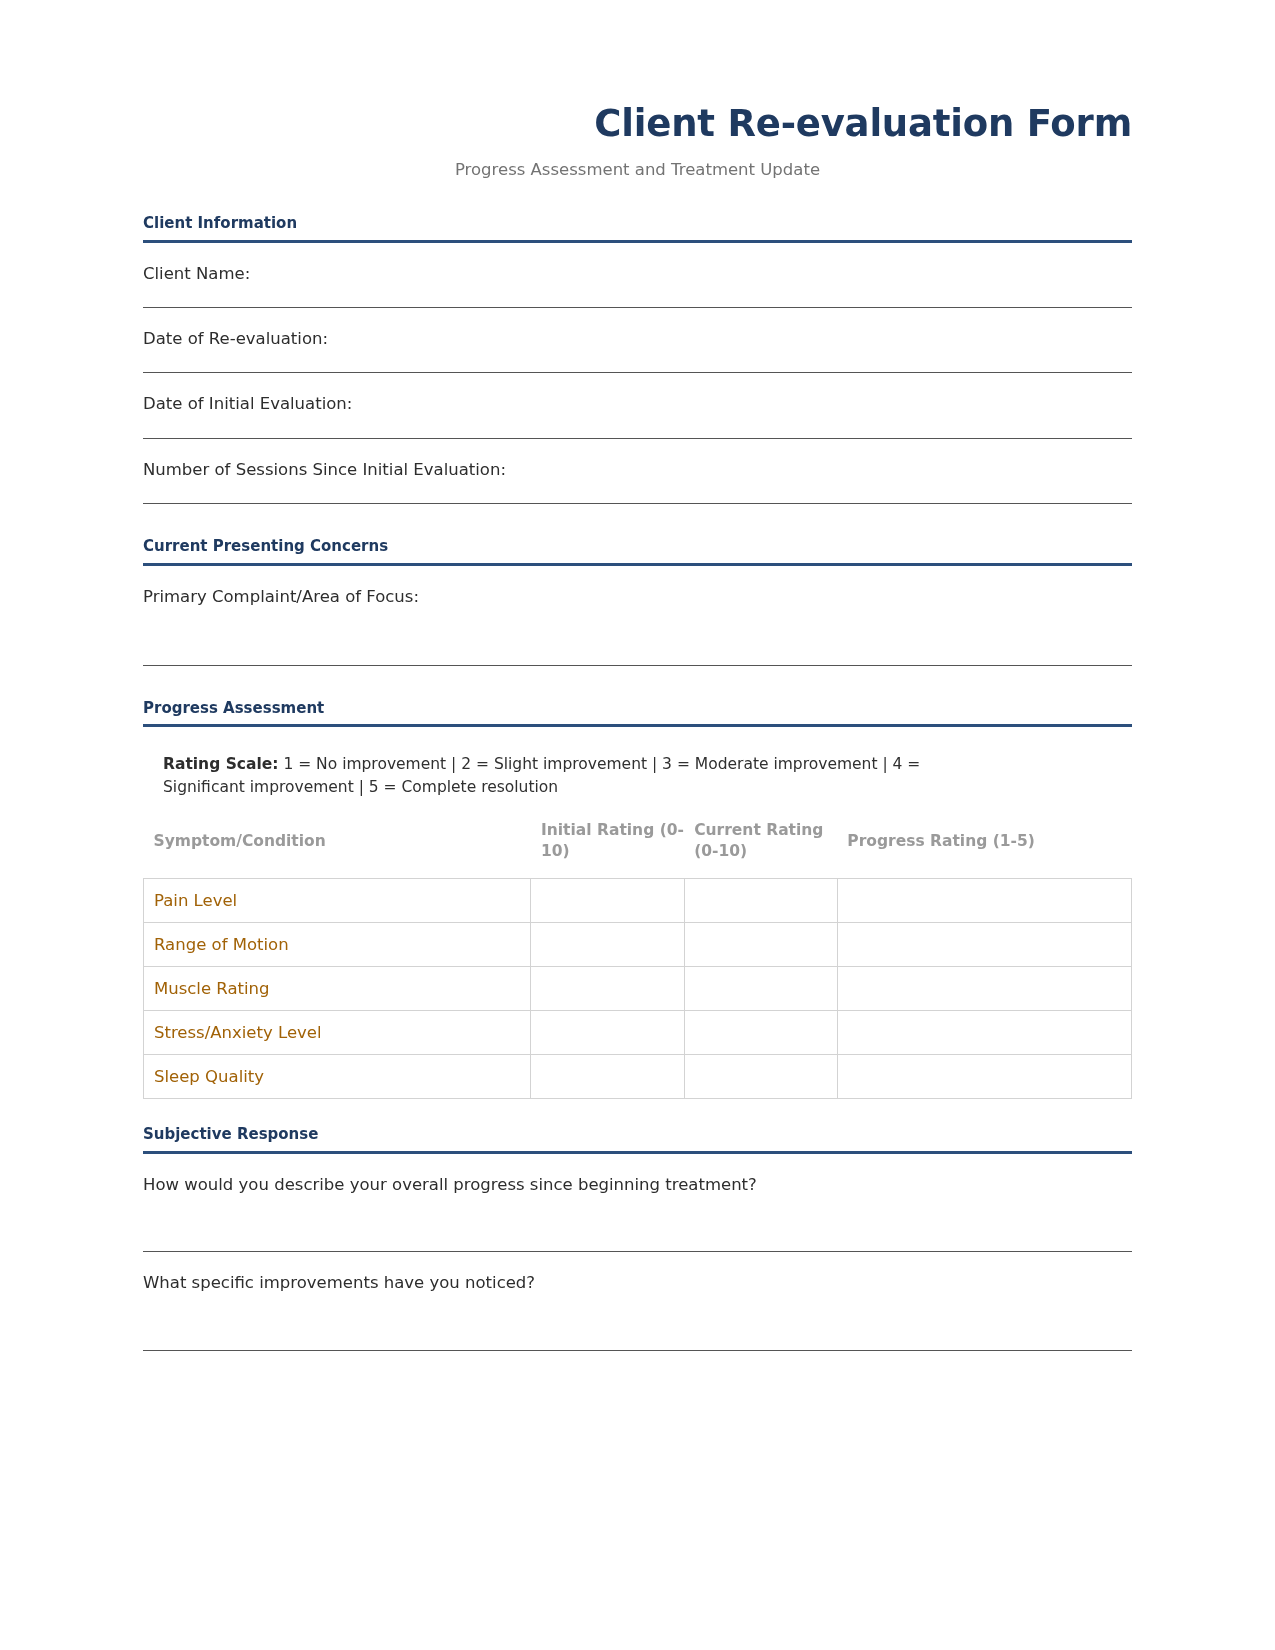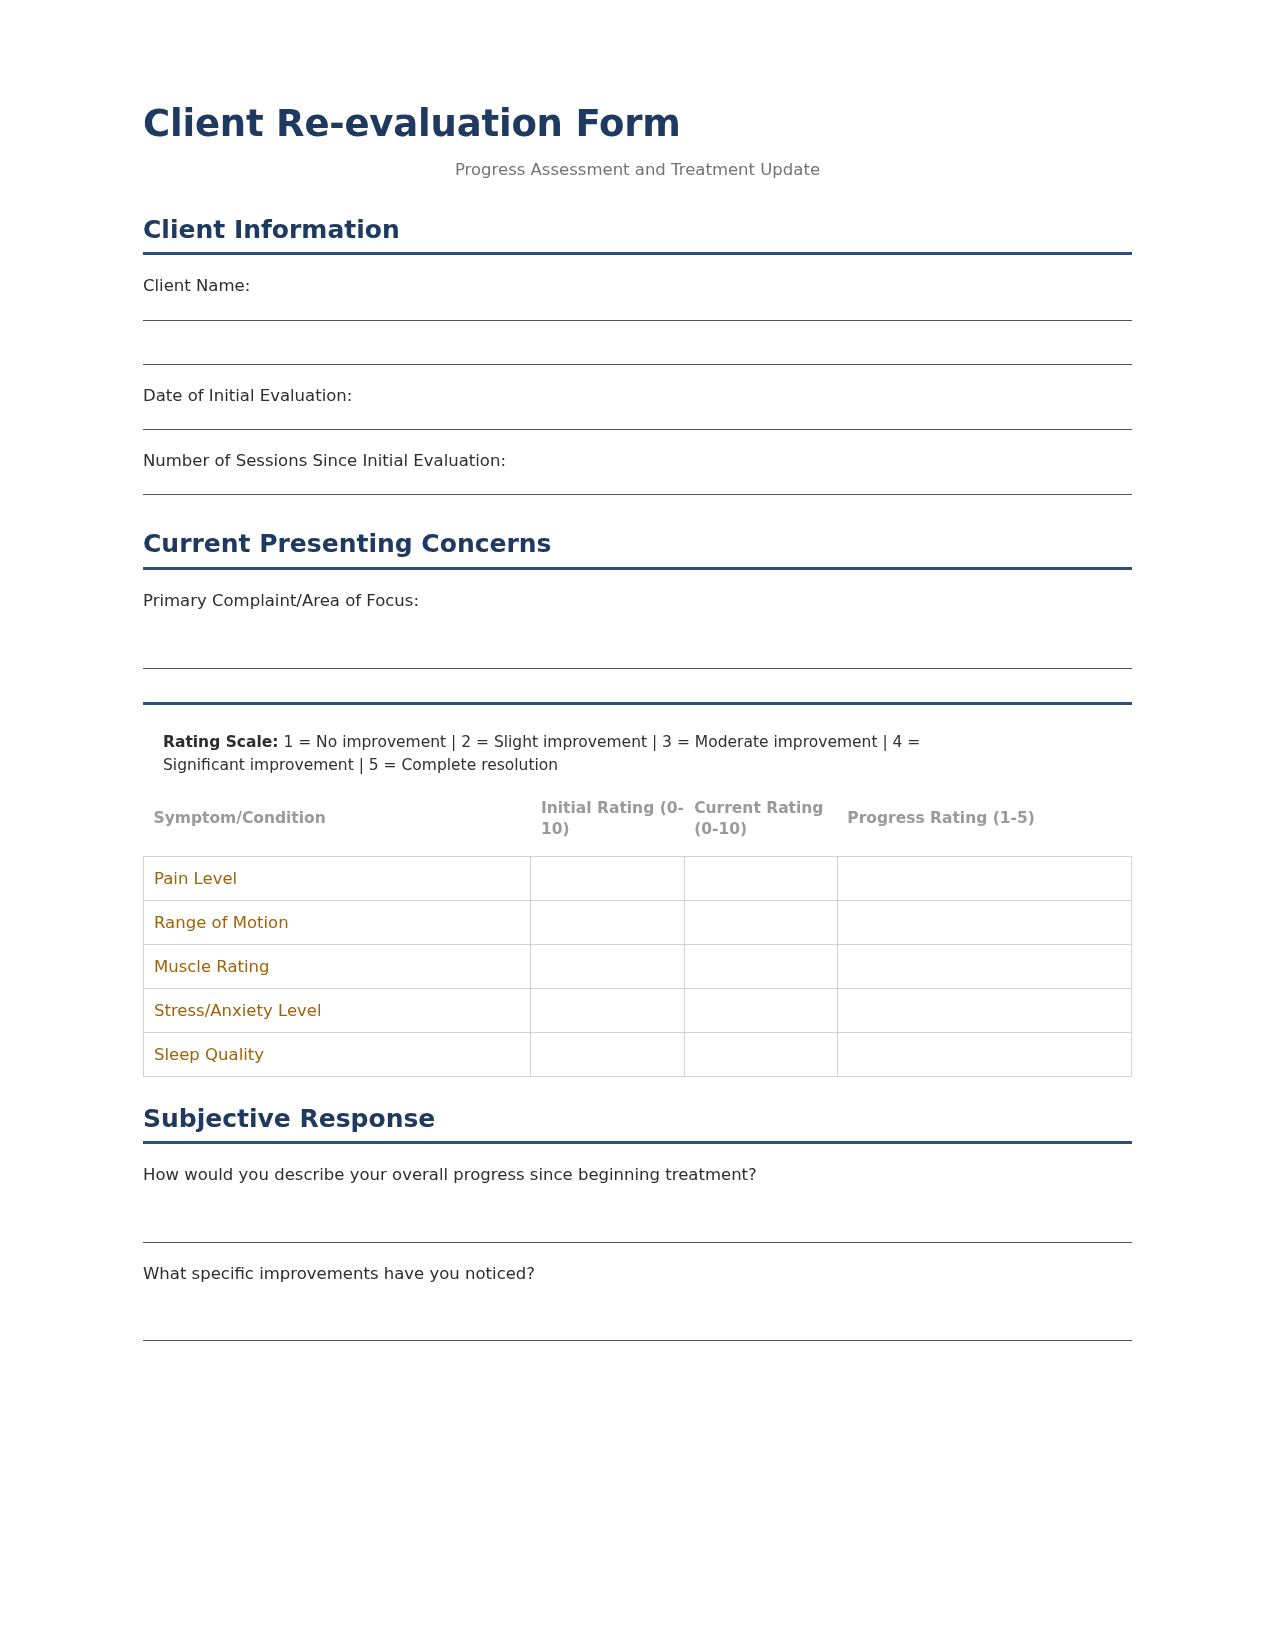--- a/index.html
+++ b/index.html
@@ -23,21 +23,21 @@
     height: 1650px;
     background: #ffffff;
     box-sizing: border-box;
     padding: 88px 143px 0 143px;
   }
 
   
   .doc-title {
     margin: 0;
     padding-top: 14px;
-    text-align: left;
+    text-align: right;
     font-size: 37px;
     font-weight: bold;
     color: #1f3a60;
     letter-spacing: -0.2px;
     line-height: 1.2;
   }
   .doc-subtitle {
     margin: 0;
     padding-top: 13px;
     text-align: center;
@@ -45,21 +45,21 @@
     color: #737373;
     font-weight: normal;
     line-height: 1.3;
   }
 
   
   .section {
     margin-top: 33px;
   }
   .section-title {
-    font-size: 25px;
+    font-size: 15px;
     font-weight: bold;
     color: #1f3a60;
     padding-bottom: 7px;
     line-height: 1.25;
   }
   .section-rule {
     height: 3px;
     background: #2c4f7c;
     width: 100%;
   }
@@ -147,20 +147,21 @@
   <div class="section">
     <div class="section-title">Client Information</div>
     <div class="section-rule"></div>
 
     <div class="field">
       <div class="field-label">Client Name:</div>
       <div class="field-line"></div>
     </div>
 
     <div class="field">
+      <div class="field-label">Date of Re-evaluation:</div>
       <div class="field-line"></div>
     </div>
 
     <div class="field">
       <div class="field-label">Date of Initial Evaluation:</div>
       <div class="field-line"></div>
     </div>
 
     <div class="field">
       <div class="field-label">Number of Sessions Since Initial Evaluation:</div>
@@ -172,20 +173,21 @@
     <div class="section-title">Current Presenting Concerns</div>
     <div class="section-rule"></div>
 
     <div class="field">
       <div class="field-label">Primary Complaint/Area of Focus:</div>
       <div class="field-line tall"></div>
     </div>
   </div>
 
   <div class="section">
+    <div class="section-title">Progress Assessment</div>
     <div class="section-rule"></div>
 
     <div class="scale-note">
       <b>Rating Scale:</b>
       <span>1 = No improvement | 2 = Slight improvement | 3 = Moderate improvement | 4 = Significant improvement | 5 = Complete resolution</span>
     </div>
 
     <table class="rating-table">
       <thead>
         <tr>

